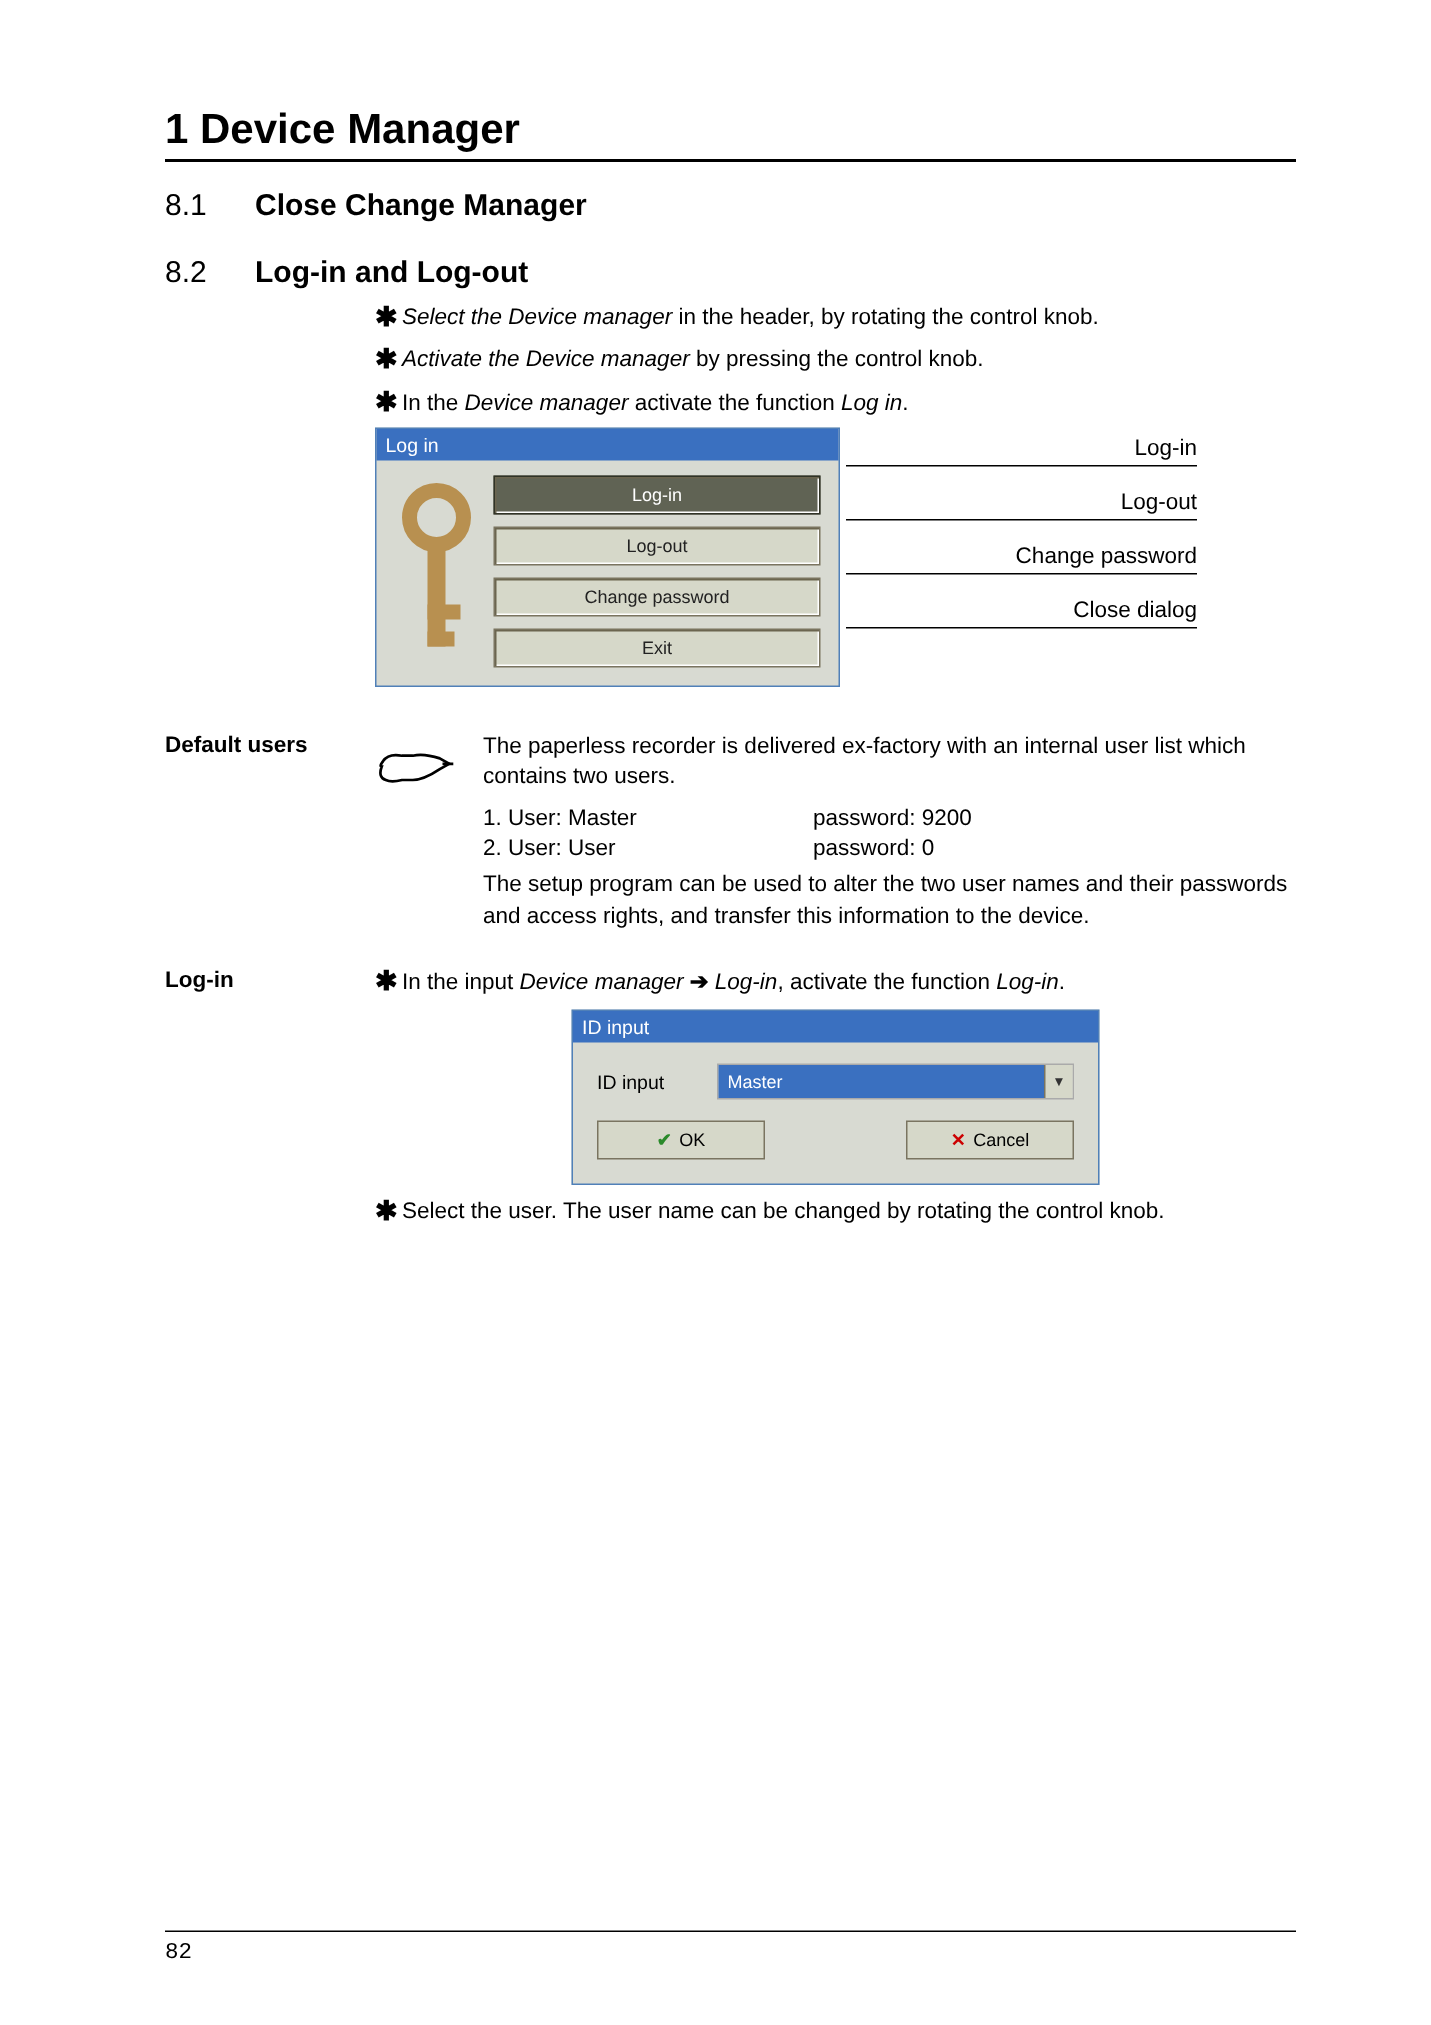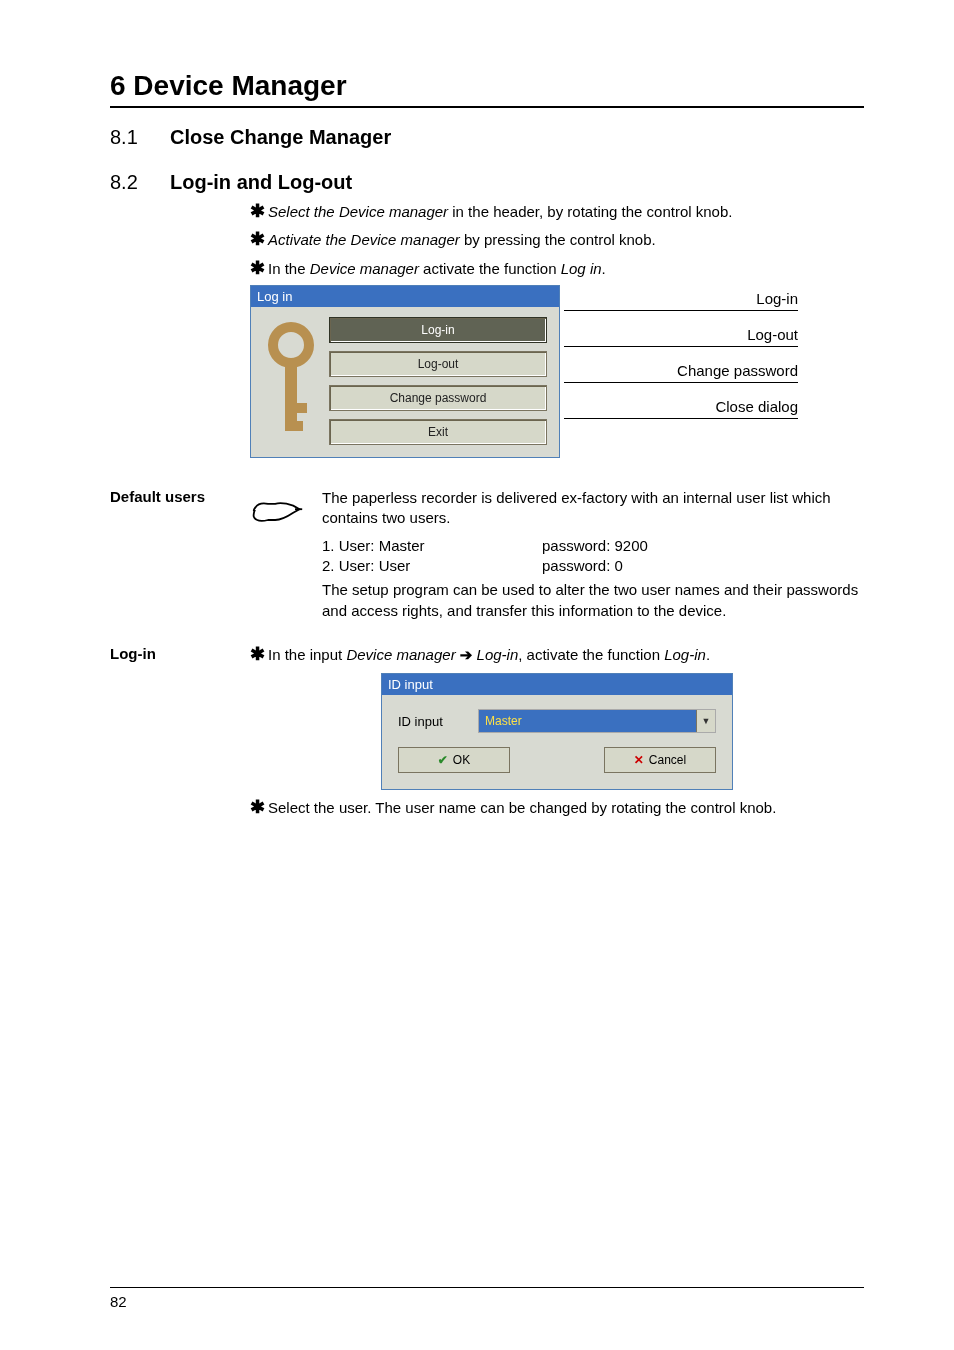--- a/index.html
+++ b/index.html
@@ -210,21 +210,21 @@
   }
   .id-select {
     flex: 1;
     height: 22px;
     display: flex;
     border: 1px solid #aaa;
   }
   .id-select-value {
     flex: 1;
     background: #3a70c0;
-    color: #fde047;
+    color: #ffffff;
     font-size: 12px;
     display: flex;
     align-items: center;
     padding-left: 6px;
   }
   .id-select-arrow {
     width: 18px;
     background: #d6d8c9;
     border-left: 1px solid #7a7460;
     display: flex;
@@ -250,35 +250,36 @@
     gap: 5px;
   }
   .id-btn .chk { color: #2a8a2a; font-weight: bold; }
   .id-btn .x { color: #c00; font-weight: bold; }
 
   .page-num {
     position: absolute;
     bottom: 40px;
     left: 110px;
     font-size: 15px;
+    font-family: Liberation Mono, monospace;
   }
   .footer-line {
     position: absolute;
     bottom: 62px;
     left: 110px;
     right: 90px;
     border-top: 1px solid #000;
   }
 </style>
 </head>
 <body>
 
 <div class="page">
 
-  <h1 class="chapter-title">6 Device Manager</h1>
+  <h1 class="chapter-title">1 Device Manager</h1>
   <hr class="hr-thick">
 
   <div class="section-row">
     <div class="section-num">8.1</div>
     <div class="section-title">Close Change Manager</div>
   </div>
 
   <div class="section-row" style="margin-top:22px;">
     <div class="section-num">8.2</div>
     <div class="section-title">Log-in and Log-out</div>

